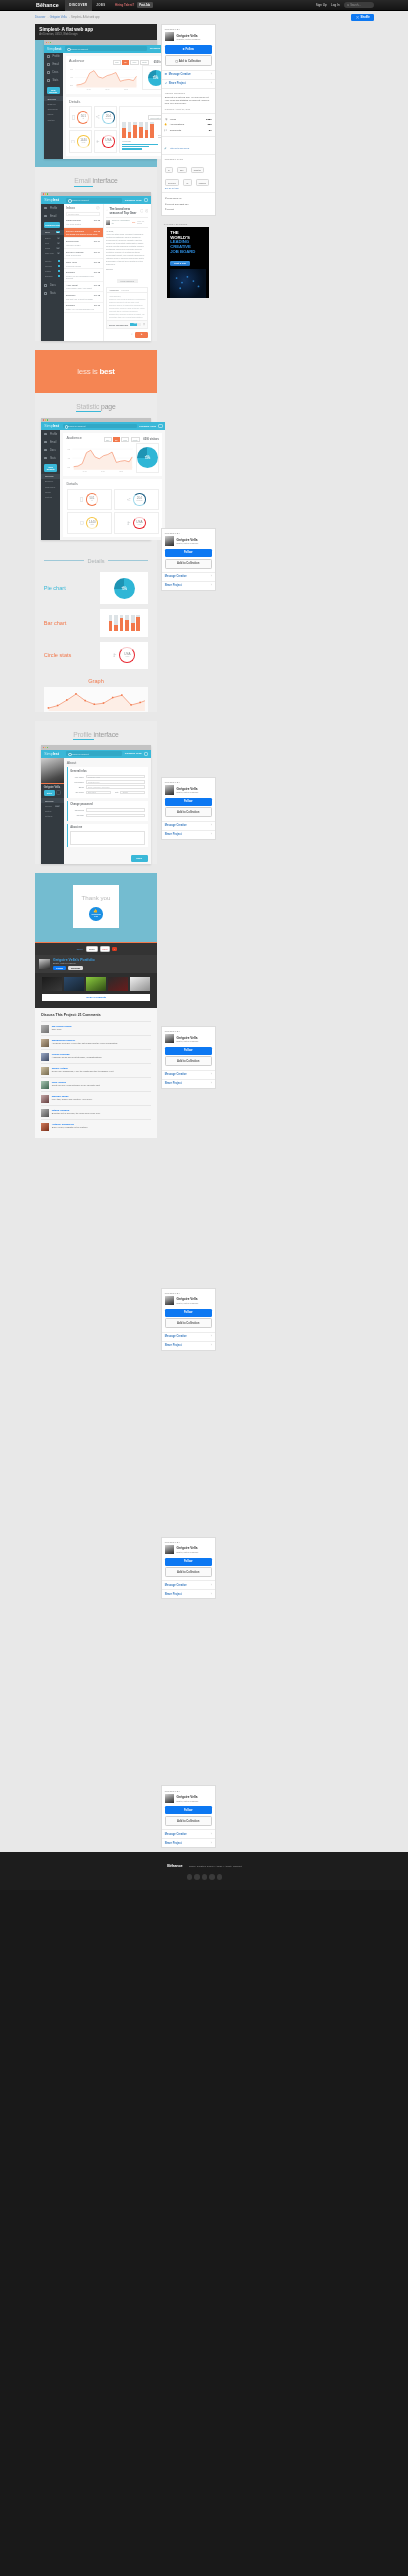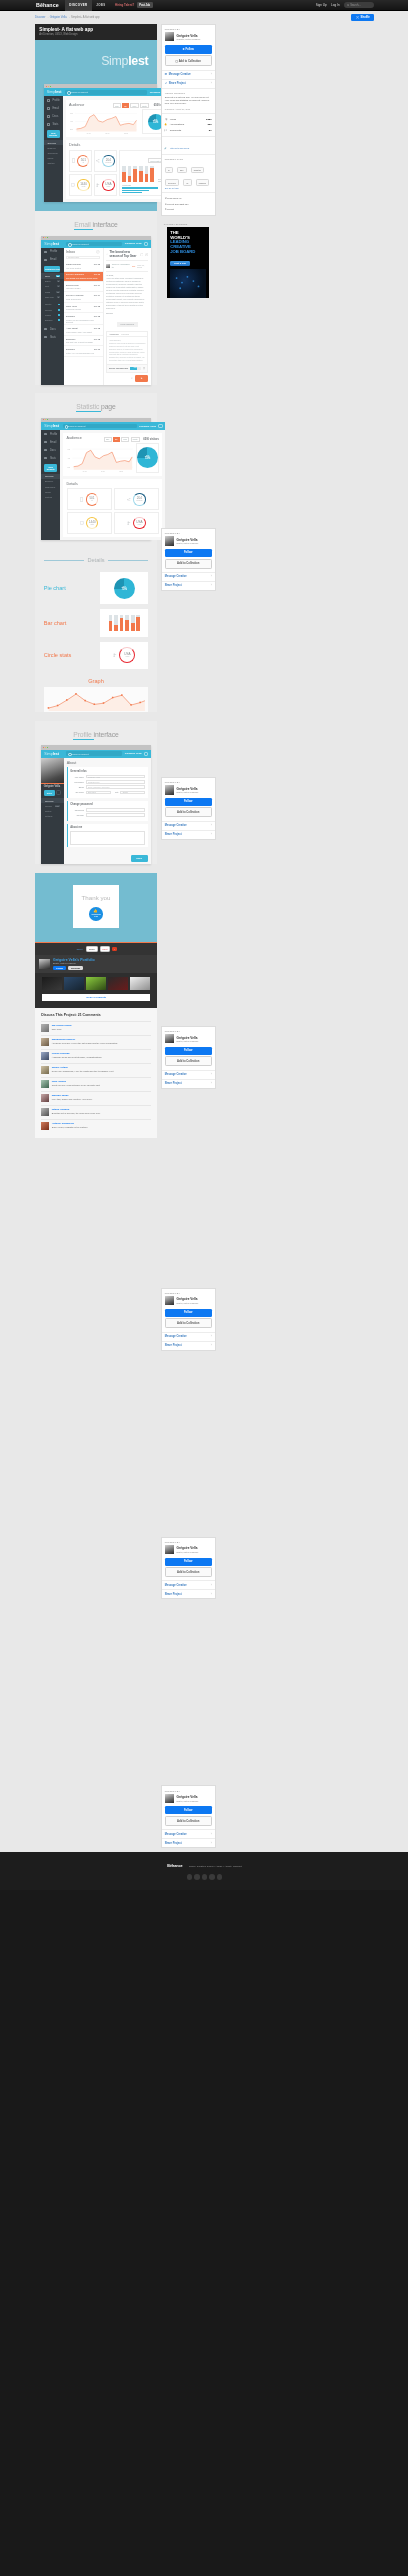--- a/index.html
+++ b/index.html
@@ -292,23 +292,20 @@
 
     <div class="main-col">
 
       <div class="proj-head">
         <div class="proj-title">Simplest- A flat web app</div>
         <div class="proj-sub">Art Direction, UI/UX, Web Design</div>
       </div>
       <div class="proj-rule"></div>
 
       <div class="band band-blue">
-        <div class="hero-word">
-          <span style="opacity:.72">Simp</span><b>lest</b>
-        </div>
 
         <div class="mock" style="margin:0 0 0 8.7px;">
           <div class="mock-bar">
             <i class="dot r"></i>
               <i class="dot y"></i>
               <i class="dot g"></i>
           </div>
           <div class="mock-body">
             <div class="mk-side">
               <div class="mk-logo">
@@ -664,20 +661,25 @@
                     <span style="font-size:2.5px;color:#ccc">▾</span>
                     <div style="background:#f2784b;padding:1.9px 5.6px;border-radius:1.2px;color:#fff;font-size:2.5px;">➤</div>
                   </div>
                 </div>
               </div>
             </div>
           </div>
         </div>
       </div>
 
+      <div class="band band-orange">
+        <div class="hero-word">
+          <span style="opacity:.75">less is </span><b>best</b>
+        </div>
+      </div>
 
       <div class="band band-grey">
         <div class="sect-title">
           <span class="u">Statistic </span><b>page</b>
         </div>
         <div class="mock">
           <div class="mock-bar">
               <i class="dot r"></i>
               <i class="dot y"></i>
               <i class="dot g"></i>

